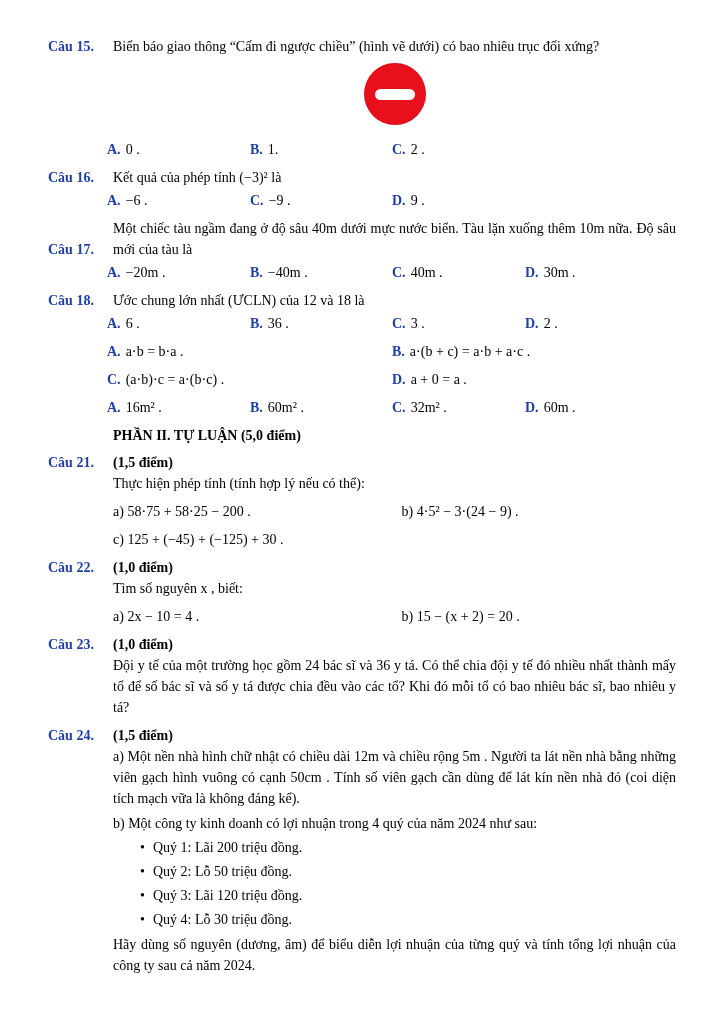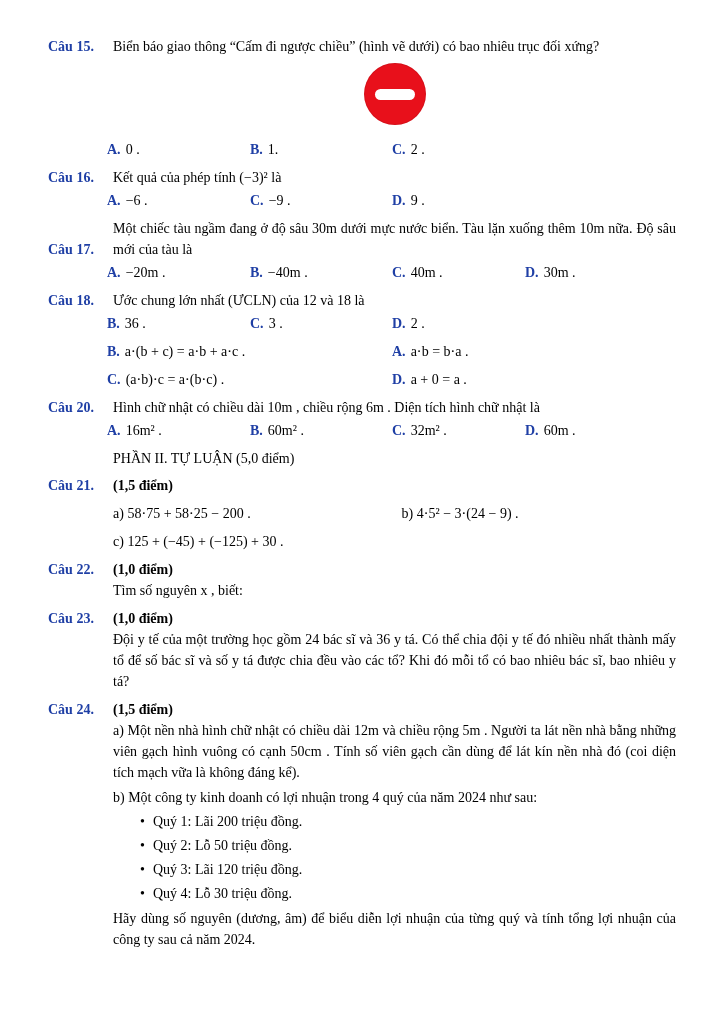--- a/index.html
+++ b/index.html
@@ -35,21 +35,21 @@
   .ol{ font-weight:bold; color:var(--accent-blue); margin-right:5px; }
   .half{ display:inline-block; width:285px; }
   .sign-wrap{ display:flex; justify-content:center; margin:6px 0 14px 0; }
   .no-entry-sign{
     width:62px; height:62px; border-radius:50%;
     background:var(--sign-red);
     display:flex; align-items:center; justify-content:center;
     box-shadow:0 0 0 1px rgba(0,0,0,0.08) inset;
   }
   .no-entry-bar{ width:40px; height:11px; border-radius:5.5px; background:#ffffff; }
-  .part2{ margin:4px 0 6px 65px; font-weight:normal; }
+  .part2{ margin:4px 0 6px 65px; font-weight:bold; }
   .bullets{ margin-left:92px; margin-top:3px; }
   .bullet-row{ display:flex; margin:3px 0; }
   .bullet{ margin-right:8px; }
 </style>
 </head>
 <body>
 
 <div class="page">
 
   <section class="q">
@@ -79,86 +79,88 @@
     <div class="opts opts4">
       <span class="o"><b class="ol">A.</b><span>−6 .</span></span>
       <span class="o"><b class="ol">C.</b><span>−9 .</span></span>
       <span class="o"><b class="ol">D.</b><span>9 .</span></span>
     </div>
   </section>
 
   <section class="q">
     <div class="row">
       <span class="lbl">Câu 17.</span>
-      <span class="txt just">Một chiếc tàu ngầm đang ở độ sâu 30m dưới mực nước biển. Tàu lặn xuống thêm 10m nữa. Độ sâu mới của tàu là</span>
+      <span class="txt just">Một chiếc tàu ngầm đang ở độ sâu 40m dưới mực nước biển. Tàu lặn xuống thêm 10m nữa. Độ sâu mới của tàu là</span>
     </div>
     <div class="opts opts4">
       <span class="o"><b class="ol">A.</b><span>−20m .</span></span>
       <span class="o"><b class="ol">B.</b><span>−40m .</span></span>
       <span class="o"><b class="ol">C.</b><span>40m .</span></span>
       <span class="o"><b class="ol">D.</b><span>30m .</span></span>
     </div>
   </section>
 
   <section class="q">
     <div class="row">
       <span class="lbl">Câu 18.</span>
       <span class="txt">Ước chung lớn nhất (ƯCLN) của 12 và 18 là</span>
     </div>
     <div class="opts opts4">
+      <span class="o"><b class="ol">A.</b><span>6 .</span></span>
       <span class="o"><b class="ol">B.</b><span>36 .</span></span>
       <span class="o"><b class="ol">C.</b><span>3 .</span></span>
       <span class="o"><b class="ol">D.</b><span>2 .</span></span>
     </div>
   </section>
 
   <section class="q">
     <div class="opts opts2 mt">
+      <span class="o"><b class="ol">A.</b><span>a⋅b = b⋅a .</span></span>
       <span class="o"><b class="ol">B.</b><span>a⋅(b + c) = a⋅b + a⋅c .</span></span>
-      <span class="o"><b class="ol">A.</b><span>a⋅b = b⋅a .</span></span>
     </div>
     <div class="opts opts2 mt">
       <span class="o"><b class="ol">C.</b><span>(a⋅b)⋅c = a⋅(b⋅c) .</span></span>
       <span class="o"><b class="ol">D.</b><span>a + 0 = a .</span></span>
     </div>
   </section>
 
   <section class="q">
-    <div class="row">
-      <span class="lbl">Câu 20.</span>
-      <span class="txt">Hình chữ nhật có chiều dài 10m , chiều rộng 6m . Diện tích hình chữ nhật là</span>
-    </div>
     <div class="opts opts4">
       <span class="o"><b class="ol">A.</b><span>16m² .</span></span>
       <span class="o"><b class="ol">B.</b><span>60m² .</span></span>
       <span class="o"><b class="ol">C.</b><span>32m² .</span></span>
       <span class="o"><b class="ol">D.</b><span>60m .</span></span>
     </div>
   </section>
 
   <div class="part2">PHẦN II. TỰ LUẬN (5,0 điểm)</div>
 
   <section class="q">
     <div class="row">
       <span class="lbl">Câu 21.</span>
       <span class="txt pts">(1,5 điểm)</span>
     </div>
+    <div class="ind">Thực hiện phép tính (tính hợp lý nếu có thể):</div>
     <div class="ind mt">
       <span class="half">a) 58⋅75 + 58⋅25 − 200 .</span>
       <span>b) 4⋅5² − 3⋅(24 − 9) .</span>
     </div>
     <div class="ind mt">c) 125 + (−45) + (−125) + 30 .</div>
   </section>
 
   <section class="q">
     <div class="row">
       <span class="lbl">Câu 22.</span>
       <span class="txt pts">(1,0 điểm)</span>
     </div>
     <div class="ind">Tìm số nguyên x , biết:</div>
+    <div class="ind mt">
+      <span class="half">a) 2x − 10 = 4 .</span>
+      <span>b) 15 − (x + 2) = 20 .</span>
+    </div>
   </section>
 
   <section class="q">
     <div class="row">
       <span class="lbl">Câu 23.</span>
       <span class="txt pts">(1,0 điểm)</span>
     </div>
     <div class="ind just">Đội y tế của một trường học gồm 24 bác sĩ và 36 y tá. Có thể chia đội y tế đó nhiều nhất thành mấy tổ để số bác sĩ và số y tá được chia đều vào các tổ? Khi đó mỗi tổ có bao nhiêu bác sĩ, bao nhiêu y tá?</div>
   </section>
 

